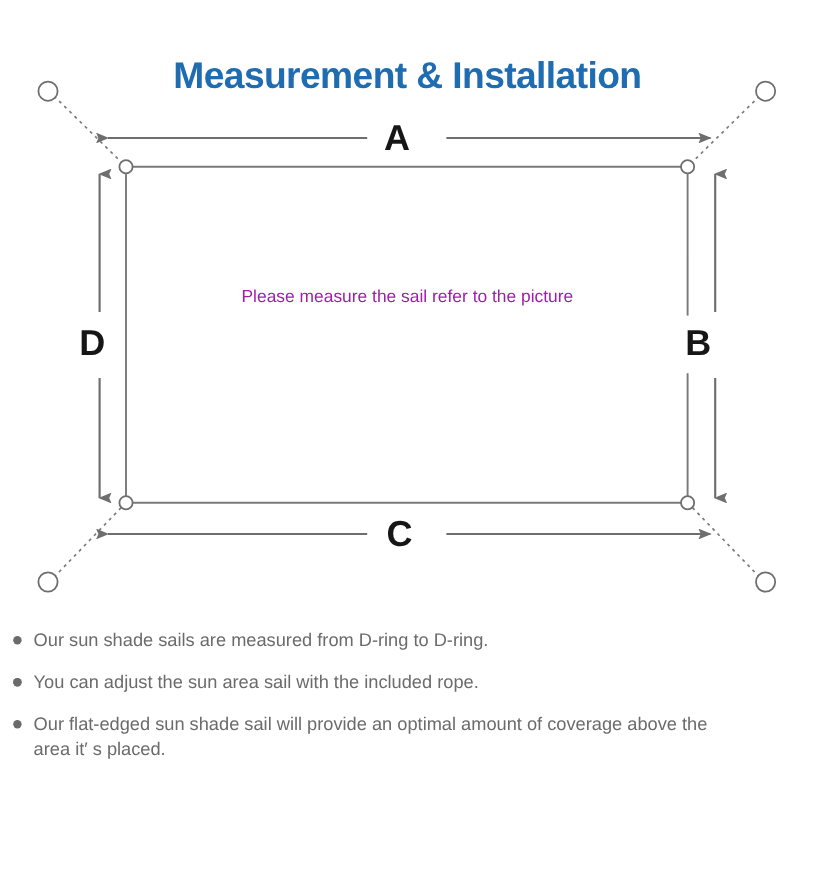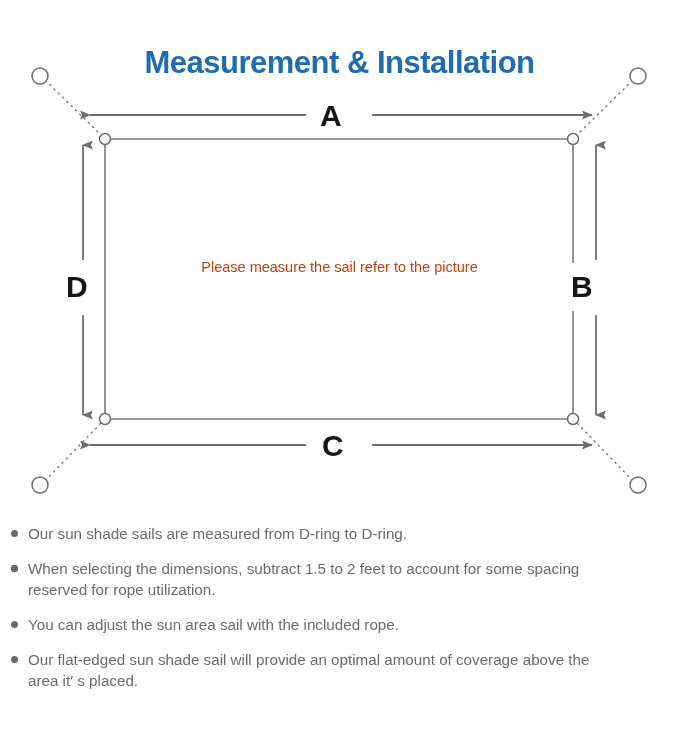--- a/index.html
+++ b/index.html
@@ -55,23 +55,23 @@
   #sail-title {
     font-size: 24px;
     font-weight: bold;
     color: #1f6cb0;
     line-height: 30px;
     letter-spacing: -0.2px;
   }
   #sail-sub {
     font-size: 14.5px;
     font-weight: normal;
-    color: #c2410c;
+    color: #a21caf;
     line-height: 22px;
-    margin-top: 21px;
+    margin-top: 2px;
     text-align: center;
   }
 
   
   .dim-label {
     position: absolute;
     font-size: 30px;
     font-weight: bold;
     color: #161616;
     background: #ffffff;
@@ -191,23 +191,19 @@
 <div id="notes">
   <div class="note">
     <span class="bullet"></span>
     <span>Our sun shade sails are measured from D-ring to D-ring.</span>
   </div>
   <div class="note">
     <span class="bullet"></span>
   </div>
   <div class="note">
     <span class="bullet"></span>
-    <span>When selecting the dimensions, subtract 1.5 to 2 feet to account for some spacing reserved for rope utilization.</span>
-  </div>
-  <div class="note">
-    <span class="bullet"></span>
     <span>You can adjust the sun area sail with the included rope.</span>
   </div>
   <div class="note">
     <span class="bullet"></span>
     <span>Our flat-edged sun shade sail will provide an optimal amount of coverage above the area it′ s placed.</span>
   </div>
 </div>
 
 </body></html>

